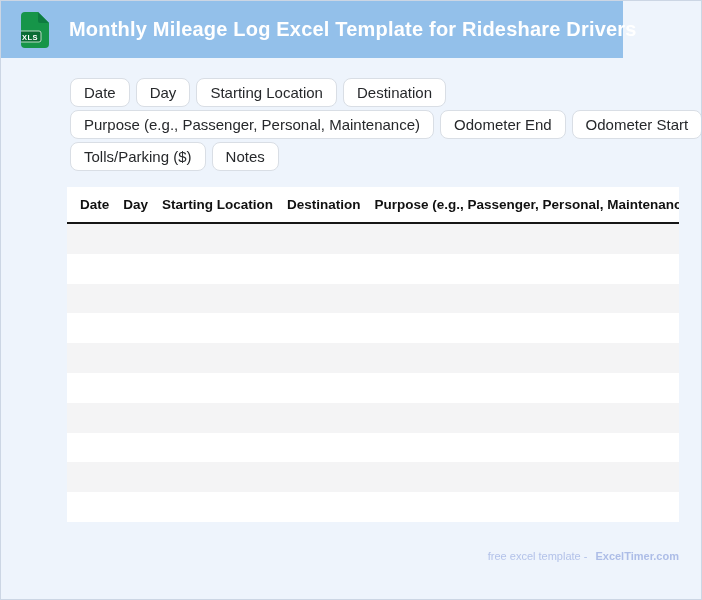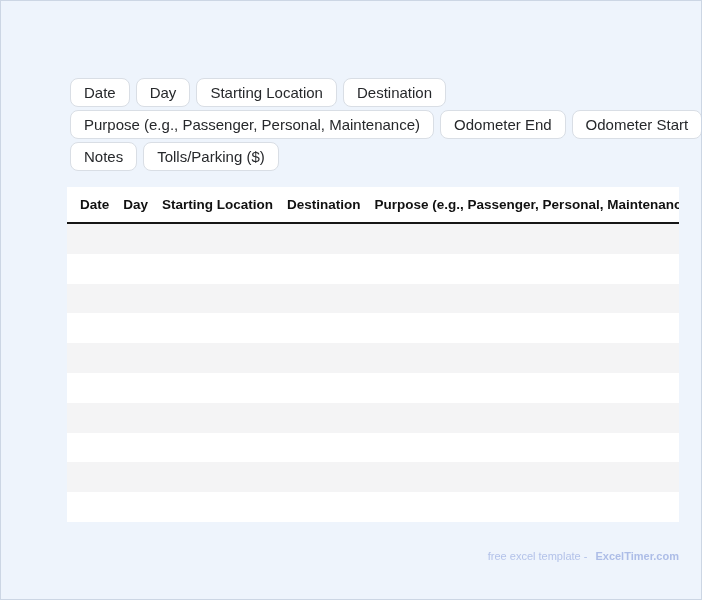--- a/index.html
+++ b/index.html
@@ -99,36 +99,47 @@
     margin-left: 8px;
     color: #adbde7;
     text-decoration: none;
   }
 </style>
 </head>
 <body>
 
 <div class="page">
 
+  <header class="topbar">
+    <span class="xls-icon-wrap">
+      <svg width="28" height="36" viewBox="0 0 28 36" aria-hidden="true">
+        <path d="M4 0 H17 L28 11 V32 a4 4 0 0 1 -4 4 H4 a4 4 0 0 1 -4 -4 V4 a4 4 0 0 1 4 -4 Z" fill="#169549"></path>
+        <path d="M17 0 L28 11 H19 a2 2 0 0 1 -2 -2 Z" fill="#0d7c40"></path>
+        <rect x="-2" y="19" width="22" height="11" rx="2" fill="#0a6c34" stroke="#e7f3ea" stroke-width="0.8"></rect>
+        <text x="9" y="27.6" text-anchor="middle" font-family="Liberation Sans, sans-serif" font-size="7.5" font-weight="bold" fill="#ffffff" letter-spacing="0.5">XLS</text>
+      </svg>
+    </span>
+    <h1 class="topbar-title">Monthly Mileage Log Excel Template for Rideshare Drivers</h1>
+  </header>
 
   <div class="chips">
     <div class="chip-row">
       <span class="chip">Date</span>
       <span class="chip">Day</span>
       <span class="chip">Starting Location</span>
       <span class="chip">Destination</span>
     </div>
     <div class="chip-row">
       <span class="chip">Purpose (e.g., Passenger, Personal, Maintenance)</span>
       <span class="chip">Odometer End</span>
       <span class="chip">Odometer Start</span>
     </div>
     <div class="chip-row">
+      <span class="chip">Tolls/Parking ($)</span>
       <span class="chip">Notes</span>
-      <span class="chip">Tolls/Parking ($)</span>
     </div>
   </div>
 
   <div class="table">
     <div class="thead">
       <span class="th">Date</span>
       <span class="th">Day</span>
       <span class="th">Starting Location</span>
       <span class="th">Destination</span>
       <span class="th">Purpose (e.g., Passenger, Personal, Maintenance)</span>

